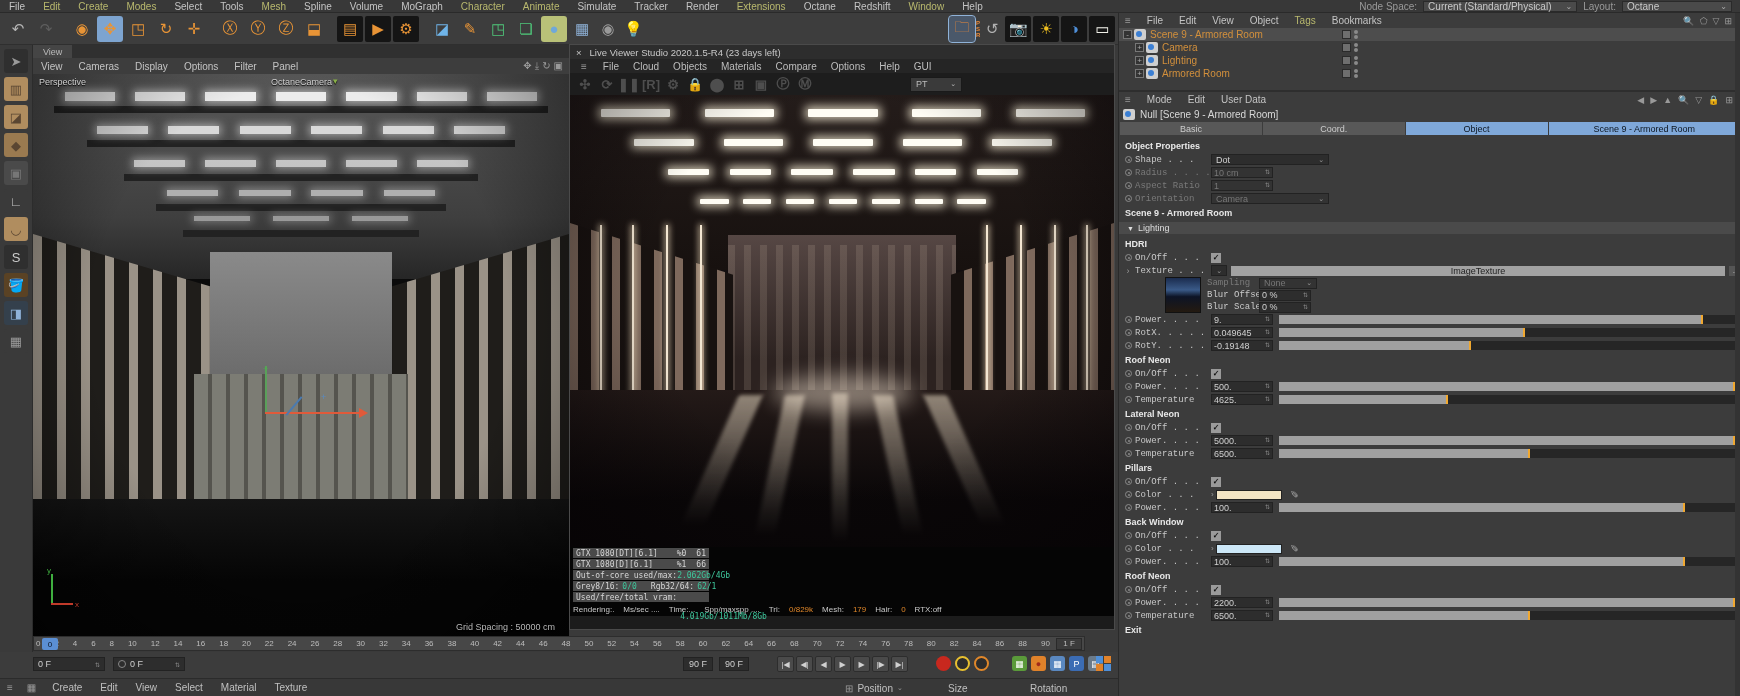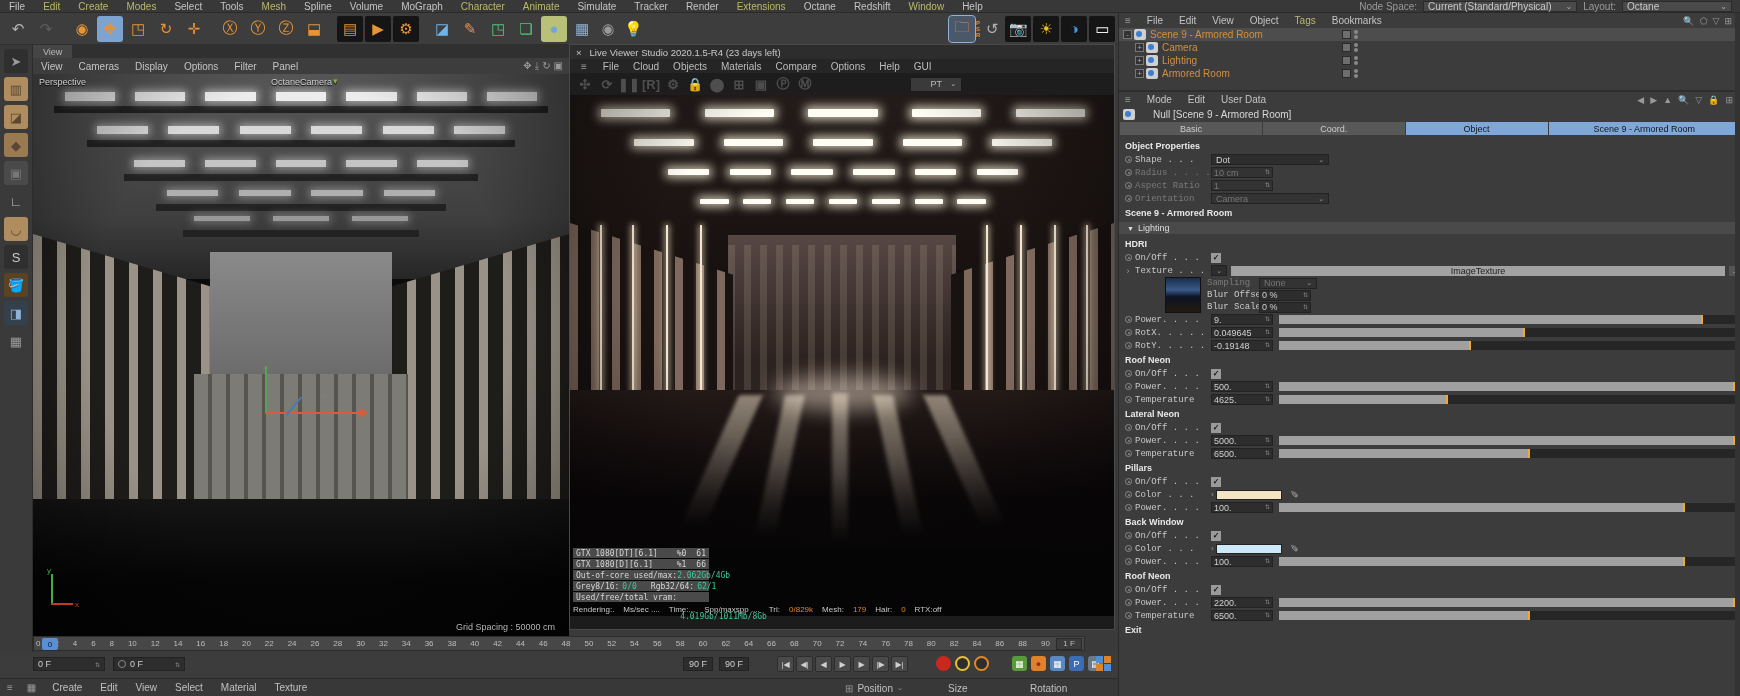--- a/index.html
+++ b/index.html
@@ -113,21 +113,21 @@
   .tr-null::after { content:""; position:absolute; left:2px; top:2px; width:6px; height:6px; border-radius:50%; background:#3b7fd4; }
   .tr-toggles { position:absolute; left:223px; display:flex; align-items:center; gap:3px; }
   .tr-sq { width:9px; height:9px; background:#6e6e6e; border:1px solid #2a2a2a;}
   .tr-dots { display:flex; flex-direction:column; gap:1px; }
   .tr-dots i { width:4px; height:4px; border-radius:50%; background:#8a8a8a; }
 
   #attr { position:absolute; left:0; top:77px; width:622px; bottom:0; background:#3c3c3c; border-top:2px solid #2e2e2e; }
   #am-menu { height:15px; display:flex; align-items:center; font-size:10px; color:#c4c4c4; gap:2px;}
   #am-menu .mi { padding:0 8px; }
   #am-icons { margin-left:auto; display:flex; gap:6px; padding-right:8px; color:#999; font-size:9px;}
-  #am-title { height:15px; display:flex; align-items:center; gap:18px; font-size:10px; color:#d8d8d8; padding-left:4px;}
+  #am-title { height:15px; display:flex; align-items:center; gap:5px; font-size:10px; color:#d8d8d8; padding-left:4px;}
   #am-tabs { height:13px; display:flex; gap:1px; padding:0 1px; }
   .am-tab { flex:1; background:#585858; color:#ccc; font-size:9px; display:flex; align-items:center; justify-content:center; }
   .am-tab.on { background:#7fa8d9; color:#0d1620; }
   .am-tab.wide { flex:1.35; }
 
   #attr-body { font-size:9px; color:#c9c9c9; padding-top:3px; }
   .sec-hdr { font-weight:bold; color:#e8e8e8; padding:3px 0 2px 6px; font-size:9px; }
   .fold-bar { height:12px; background:#4a4a4a; color:#ddd; display:flex; align-items:center; padding-left:8px; margin:2px 0; }
   .fold-bar .c { font-size:7px; margin-right:4px; }
   .arow { height:13px; display:flex; align-items:center; }
@@ -396,21 +396,21 @@
           <span class="lvt">⊞</span>
           <span class="lvt">▣</span>
           <span class="lvt">Ⓟ</span>
           <span class="lvt">Ⓜ</span>
         </span>
       <span class="lv-dd" style="margin-left:14px;width:74px;margin-top:48px;">
         <span style="flex:1;">HDR tone</span>
           <span style="font-size:7px;">⌄</span>
       </span>
       <span class="lv-dd" style="width:52px;">
-        <span style="flex:1;text-align:right;">PT</span>
+        <span style="flex:1;">PT</span>
           <span style="font-size:7px;">⌄</span>
       </span>
     </div>
     <div id="lv-canvas">
       <div class="ws ws-ceil"></div>
       <div id="ws-bars">
           <div class="ws ws-bar" style="left: 30.94px; top: 14px; width: 69.16px; height: 8px;"></div>
           <div class="ws ws-bar" style="left: 134.68px; top: 14px; width: 69.16px; height: 8px;"></div>
           <div class="ws ws-bar" style="left: 238.42px; top: 14px; width: 69.16px; height: 8px;"></div>
           <div class="ws ws-bar" style="left: 342.16px; top: 14px; width: 69.16px; height: 8px;"></div>

